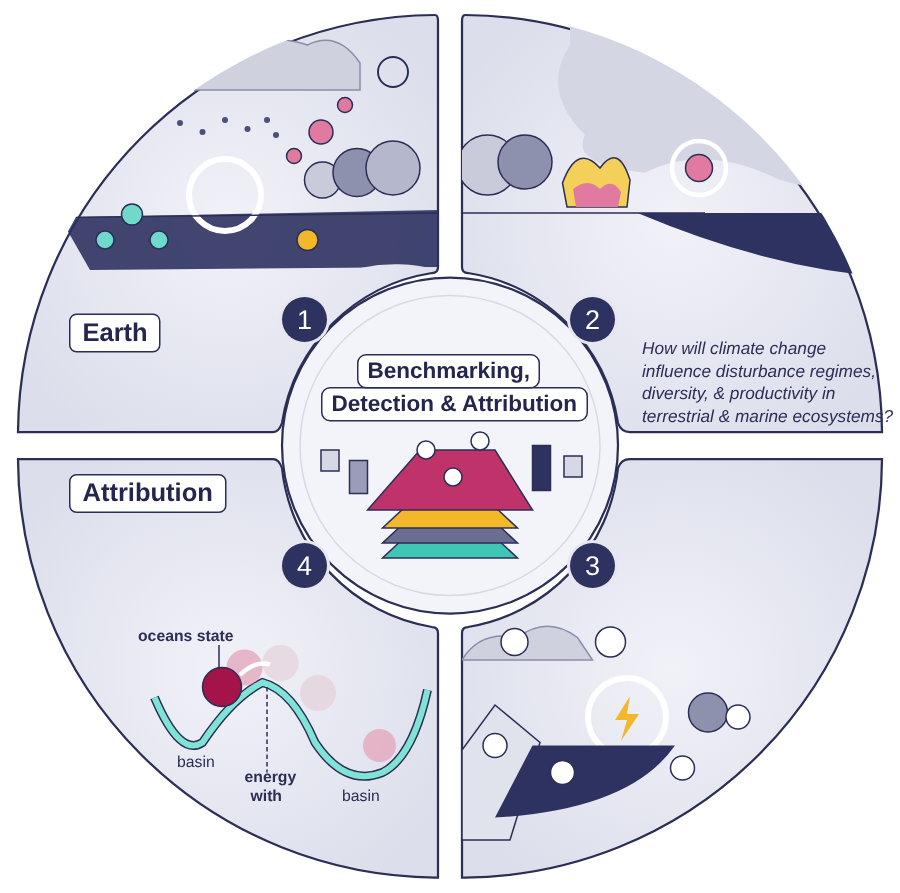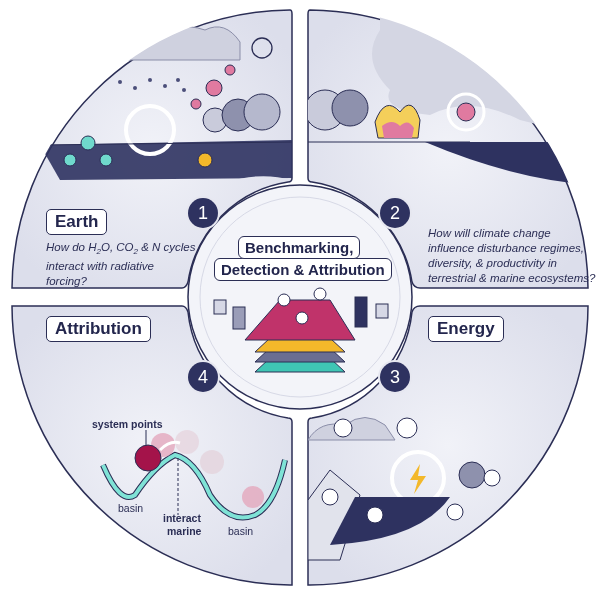--- a/index.html
+++ b/index.html
@@ -155,26 +155,24 @@
 
 <div class="num" style="left:188px;top:198px">1</div>
 <div class="num" style="left:380px;top:198px">2</div>
 <div class="num" style="left:380px;top:362px">3</div>
 <div class="num" style="left:188px;top:362px">4</div>
 
 <div class="center-title" style="left:214px;top:258px">Detection &amp; Attribution</div>
 <div class="center-title" style="left:238px;top:236px">Benchmarking,</div>
 
 <div class="title-box" style="left:46px;top:209px">Earth</div>
-<div class="q" style="left:46px;top:240px;width:150px"><span>How do H</span><sub style="font-size:8px">2</sub><span>O, CO</span><sub style="font-size:8px">2</sub><span> &amp; N cycles interact with radiative forcing?</span></div>
 
 <div class="q" style="left:428px;top:226px;width:168px">How will climate change influence disturbance regimes, diversity, &amp; productivity in terrestrial &amp; marine ecosystems?</div>
 
-<div class="title-box" style="left:428px;top:316px">Energy</div>
 
 <div class="title-box" style="left:46px;top:316px">Attribution</div>
 
-<div class="lbl b" style="left:92px;top:418px">system points</div>
+<div class="lbl b" style="left:92px;top:418px">oceans state</div>
 <div class="lbl" style="left:118px;top:502px">basin</div>
-<div class="lbl b" style="left:163px;top:512px">interact</div>
-<div class="lbl b" style="left:167px;top:525px">marine</div>
+<div class="lbl b" style="left:163px;top:512px">energy</div>
+<div class="lbl b" style="left:167px;top:525px">with</div>
 <div class="lbl" style="left:228px;top:525px">basin</div>
 </div>
 
 </body></html>

